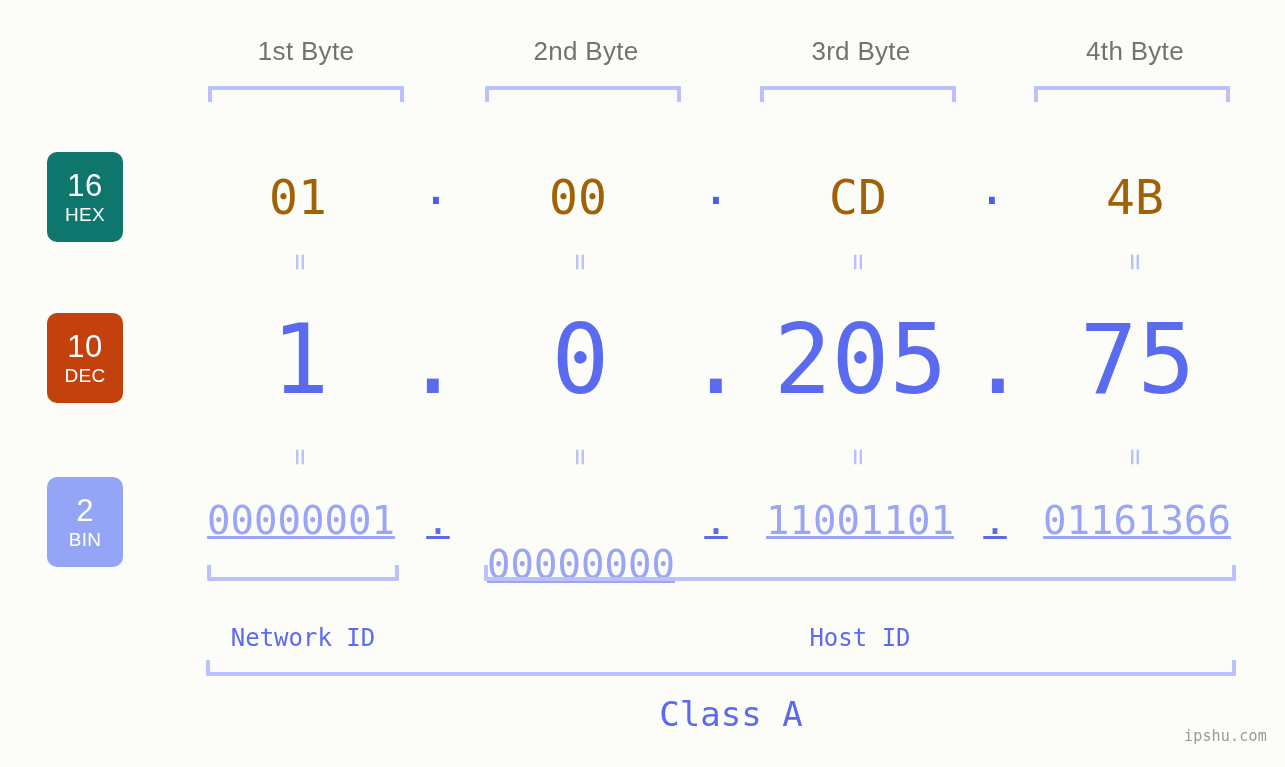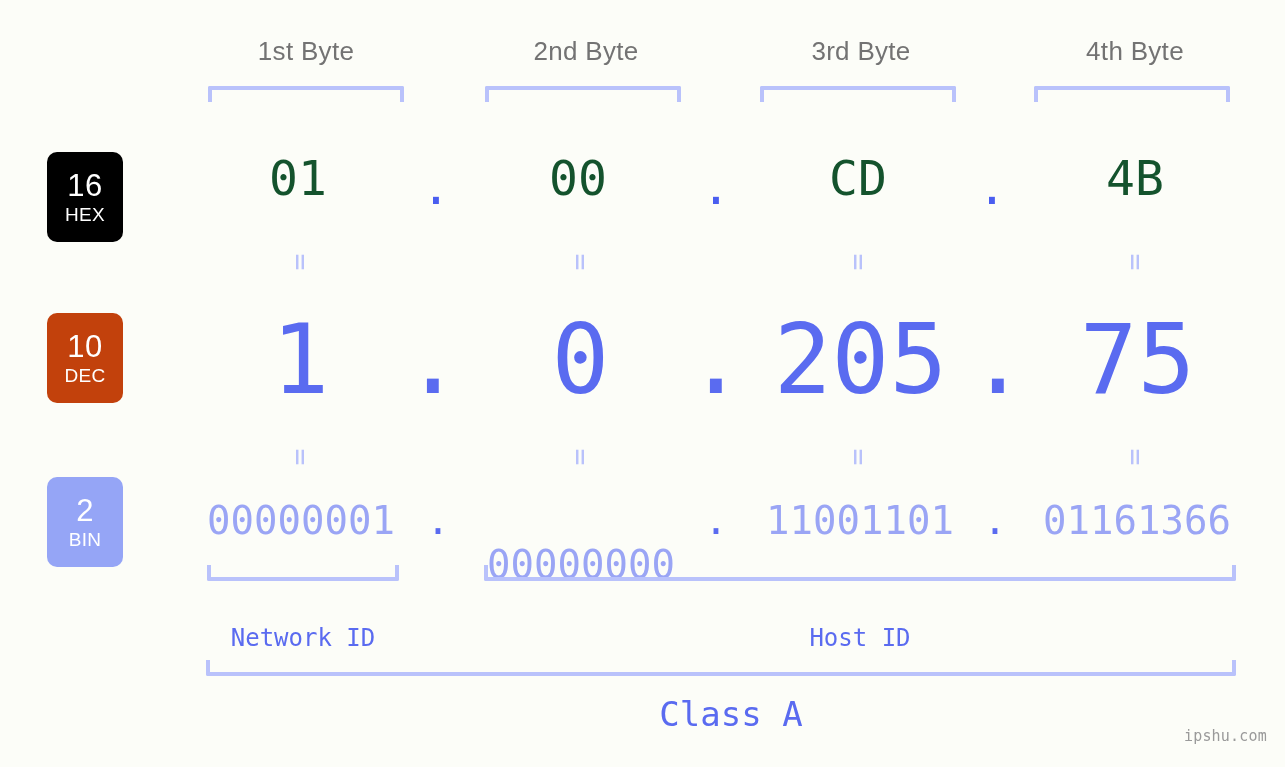--- a/index.html
+++ b/index.html
@@ -70,35 +70,35 @@
     font-size: 31px;
     font-weight: 400;
     letter-spacing: 0.5px;
   }
   .badge .name {
     font-size: 19px;
     font-weight: 400;
     margin-top: 4px;
     letter-spacing: 0.3px;
   }
-  .badge.hex { top: 152px; height: 90px; background: #000000; }
+  .badge.hex { top: 152px; height: 90px; background: #0f766e; }
   .badge.dec { top: 313px; height: 90px; background: #c2410c; }
   .badge.bin { top: 477px; height: 90px; background: #95a5f6; }
 
   
   .cell {
     position: absolute;
     text-align: center;
     white-space: nowrap;
     font-family: "DejaVu Sans Mono", monospace;
   }
   .row-hex .cell {
     font-size: 48px;
-    color: #14532d;
-    top: 145px;
+    color: #a16207;
+    top: 164px;
     line-height: 66px;
   }
   .row-hex .dot {
     font-size: 48px;
     color: #4a5ef0;
     top: 154px;
     line-height: 66px;
   }
   .row-dec .cell {
     font-size: 96px;
@@ -111,20 +111,21 @@
     font-size: 96px;
     color: #5a6bf0;
     top: 300px;
     line-height: 120px;
   }
   .row-bin .cell {
     font-size: 39px;
     color: #9aa5f5;
     top: 495px;
     line-height: 52px;
+    text-decoration: underline;
   }
   .row-bin .dot {
     font-size: 39px;
     color: #5a6bf0;
     top: 495px;
     line-height: 52px;
   }
 
   
   .eq {

